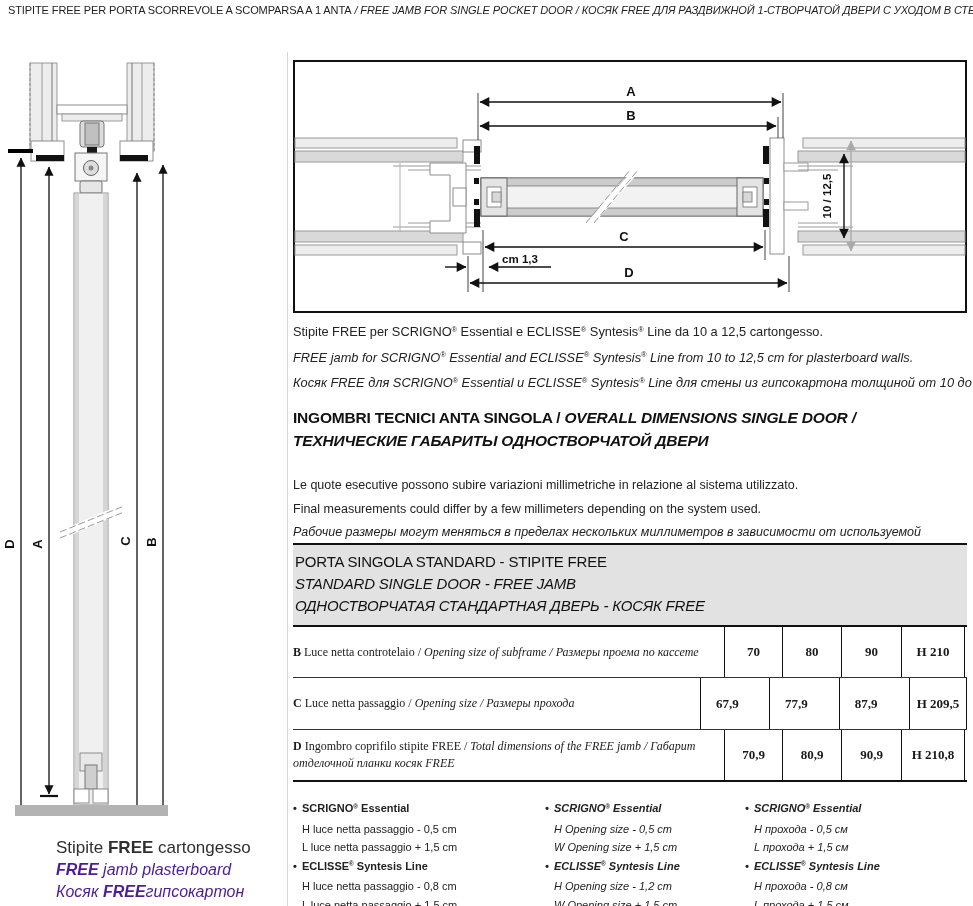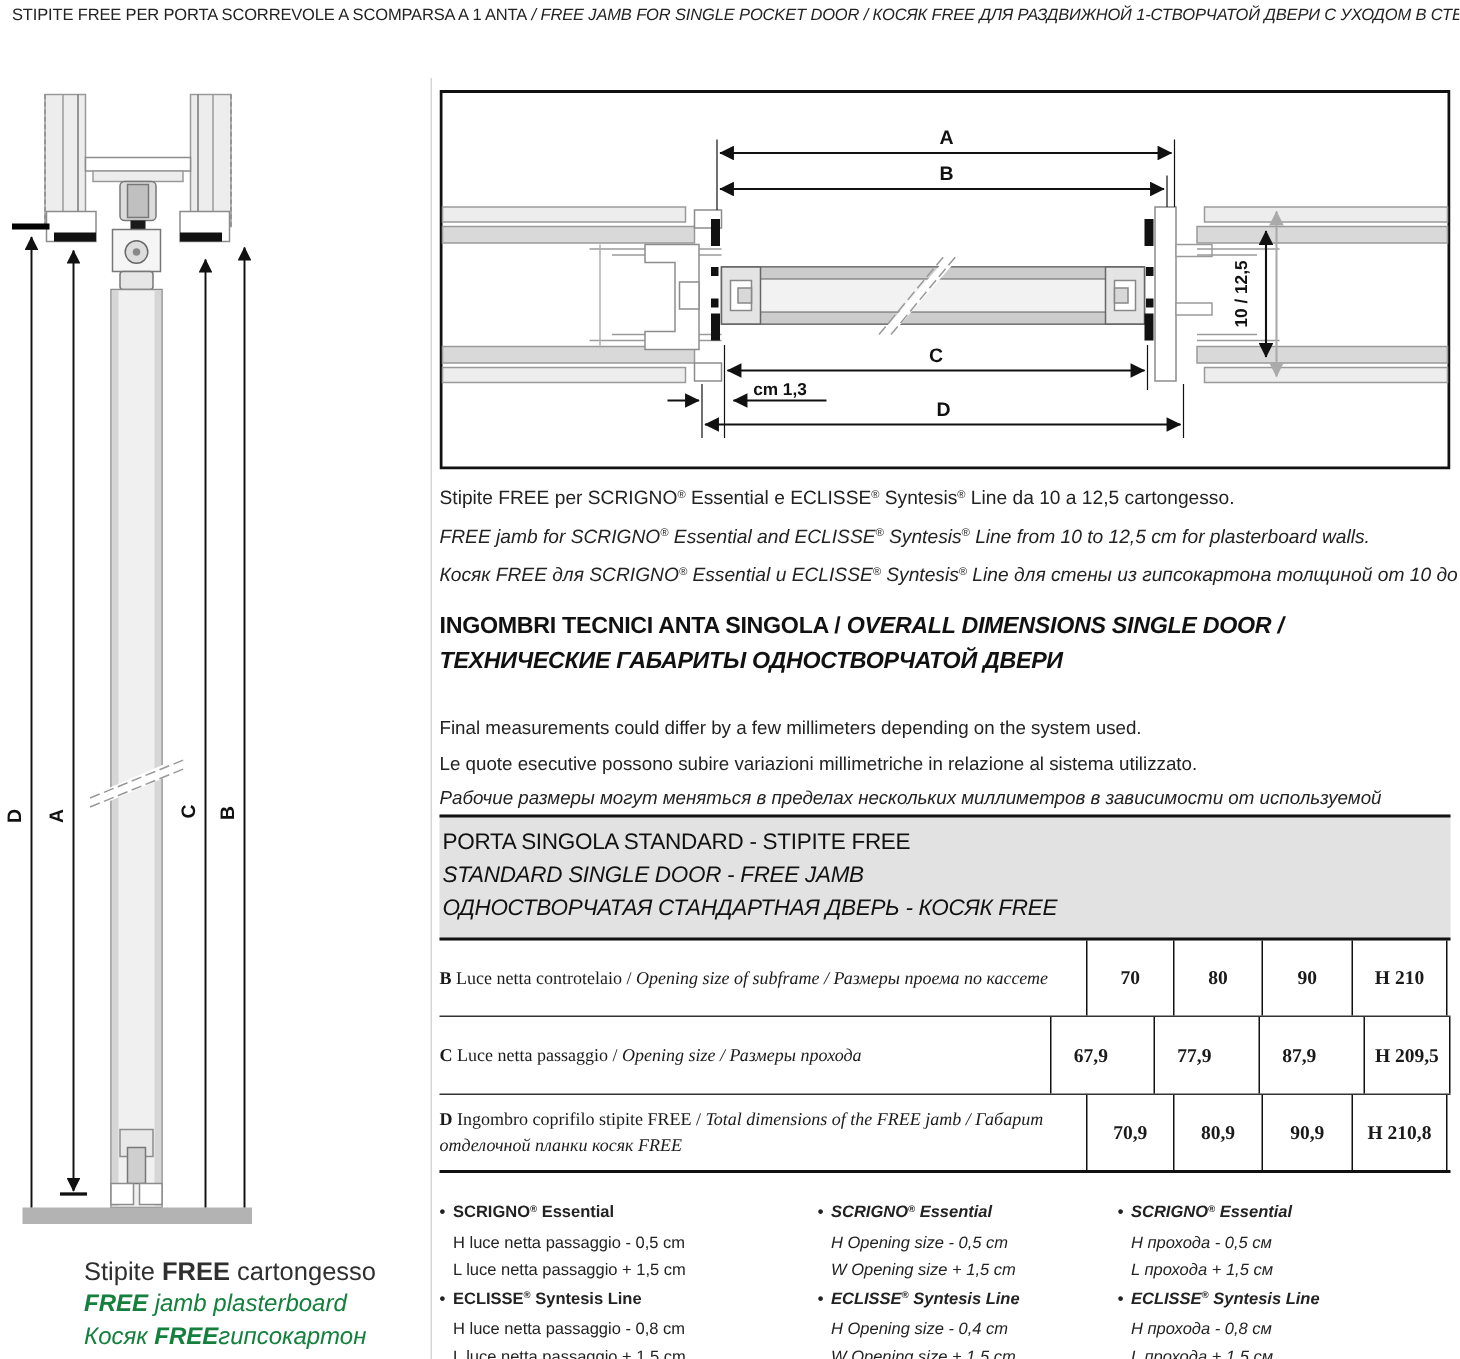--- a/index.html
+++ b/index.html
@@ -47,21 +47,21 @@
   .fn-en{width:200px;font-style:italic;}
   .fn-ru{width:228px;font-style:italic;}
   .fn-brand{font-weight:bold;}
   .fn-bullet{display:inline-block;width:9px;}
   .fn-line{padding-left:9px;}
   sup{font-size:0.58em;vertical-align:baseline;position:relative;top:-0.55em;}
 
   .left-caption{position:absolute;left:24px;top:836px;margin-left:32px;}
   .lc-main{font-size:17px;line-height:23px;color:#2f2f2f;}
   .lc-b{font-weight:bold;}
-  .lc-sub{font-size:16px;line-height:22px;font-style:italic;color:#15803d;}
+  .lc-sub{font-size:16px;line-height:22px;font-style:italic;color:#4c1d95;}
 </style>
 </head>
 <body>
 
 <div class="page">
 
   <div class="top-title">
     <span>STIPITE FREE PER PORTA SCORREVOLE A SCOMPARSA A 1 ANTA</span><span class="tt-i"> / FREE JAMB FOR SINGLE POCKET DOOR</span><span class="tt-i"> / КОСЯК FREE ДЛЯ РАЗДВИЖНОЙ 1-СТВОРЧАТОЙ ДВЕРИ С УХОДОМ В СТЕНУ</span>
   </div>
 
@@ -226,22 +226,22 @@
     <span class="cap-line cap-i">FREE jamb for SCRIGNO<sup>®</sup> Essential and ECLISSE<sup>®</sup> Syntesis<sup>®</sup> Line from 10 to 12,5 cm for plasterboard walls.</span>
     <span class="cap-line cap-i">Косяк FREE для SCRIGNO<sup>®</sup> Essential и ECLISSE<sup>®</sup> Syntesis<sup>®</sup> Line для стены из гипсокартона толщиной от 10 до 12,5 см.</span>
   </div>
 
   <div class="section-heading">
     <span>INGOMBRI TECNICI ANTA SINGOLA / </span><span class="sh-i">OVERALL DIMENSIONS SINGLE DOOR /</span><br>
     <span class="sh-i">ТЕХНИЧЕСКИЕ ГАБАРИТЫ ОДНОСТВОРЧАТОЙ ДВЕРИ</span>
   </div>
 
   <div class="note">
+    <div>Le quote esecutive possono subire variazioni millimetriche in relazione al sistema utilizzato.</div>
     <div>Final measurements could differ by a few millimeters depending on the system used.</div>
-    <div>Le quote esecutive possono subire variazioni millimetriche in relazione al sistema utilizzato.</div>
     <div class="note-ru">Рабочие размеры могут меняться в пределах нескольких миллиметров в зависимости от используемой системы.</div>
   </div>
 
   <div class="tbl-header">
     <span class="th-line">PORTA SINGOLA STANDARD - STIPITE FREE</span>
     <span class="th-line th-i">STANDARD SINGLE DOOR - FREE JAMB</span>
     <span class="th-line th-i">ОДНОСТВОРЧАТАЯ СТАНДАРТНАЯ ДВЕРЬ - КОСЯК FREE</span>
   </div>
 
   <div class="dims">
@@ -281,21 +281,21 @@
       <div class="fn-line">L luce netta passaggio + 1,5 cm</div>
       <div class="fn-brand"><span class="fn-bullet">•</span><span>ECLISSE<sup>®</sup> Syntesis Line</span></div>
       <div class="fn-line">H luce netta passaggio - 0,8 cm</div>
       <div class="fn-line">L luce netta passaggio + 1,5 cm</div>
     </div>
     <div class="fn-col fn-en">
       <div class="fn-brand"><span class="fn-bullet">•</span><span>SCRIGNO<sup>®</sup> Essential</span></div>
       <div class="fn-line">H Opening size - 0,5 cm</div>
       <div class="fn-line">W Opening size + 1,5 cm</div>
       <div class="fn-brand"><span class="fn-bullet">•</span><span>ECLISSE<sup>®</sup> Syntesis Line</span></div>
-      <div class="fn-line">H Opening size - 0,4 cm</div>
+      <div class="fn-line">H Opening size - 1,2 cm</div>
       <div class="fn-line">W Opening size + 1,5 cm</div>
     </div>
     <div class="fn-col fn-ru">
       <div class="fn-brand"><span class="fn-bullet">•</span><span>SCRIGNO<sup>®</sup> Essential</span></div>
       <div class="fn-line">H прохода - 0,5 см</div>
       <div class="fn-line">L прохода + 1,5 см</div>
       <div class="fn-brand"><span class="fn-bullet">•</span><span>ECLISSE<sup>®</sup> Syntesis Line</span></div>
       <div class="fn-line">H прохода - 0,8 см</div>
       <div class="fn-line">L прохода + 1,5 см</div>
     </div>

